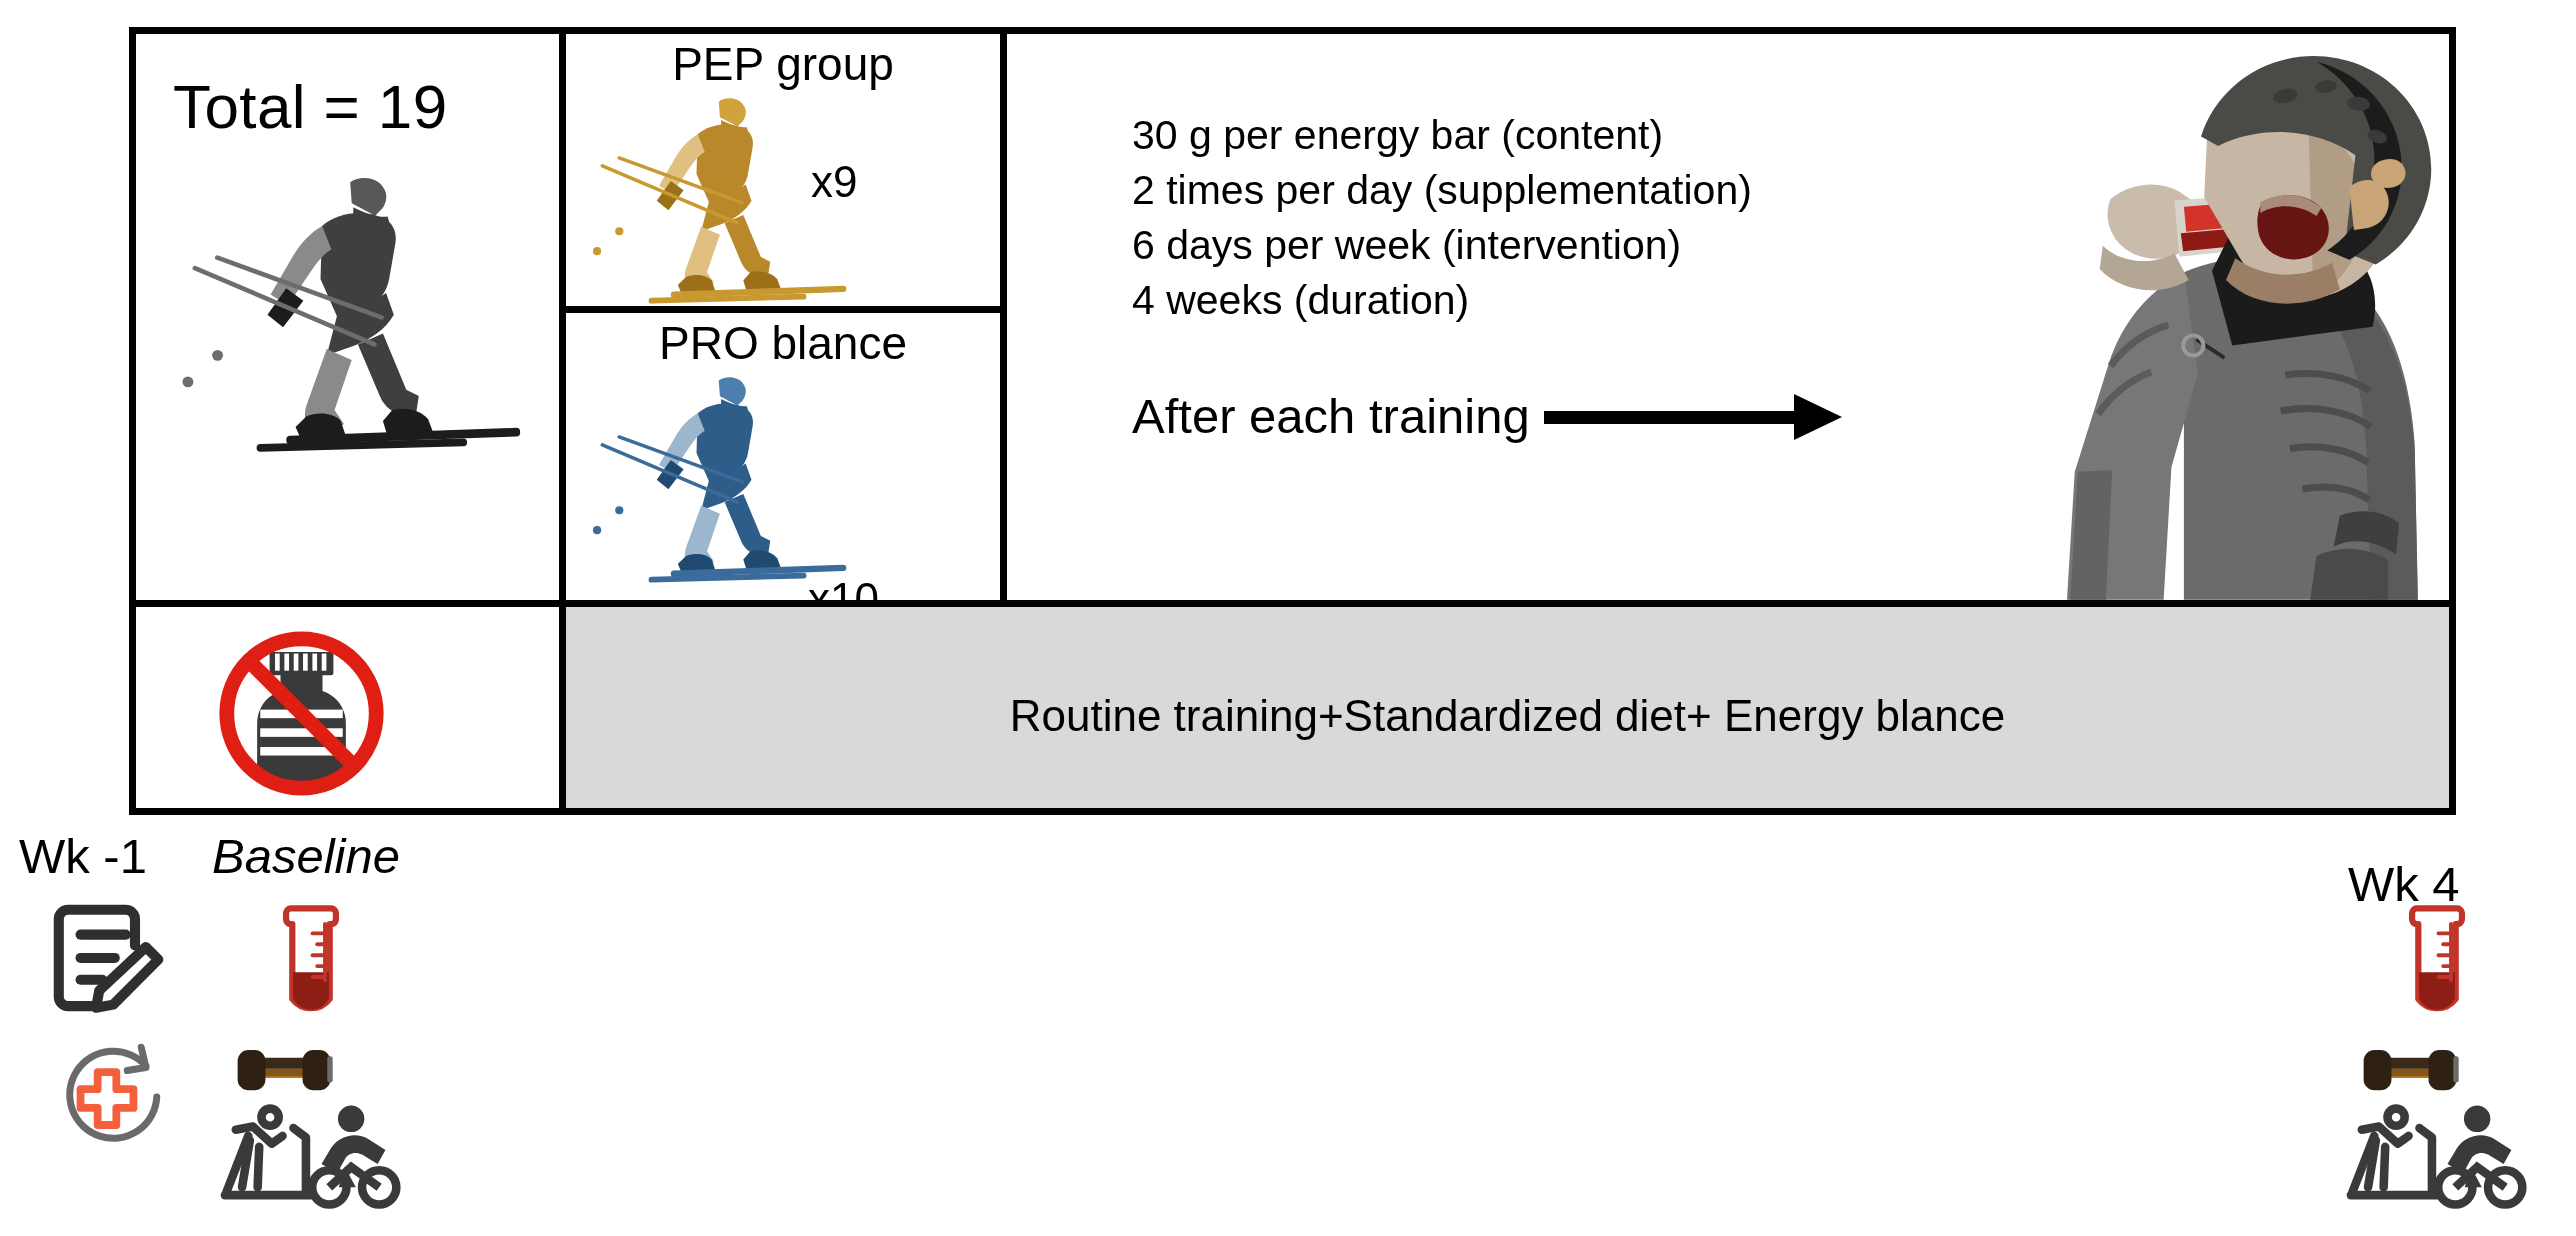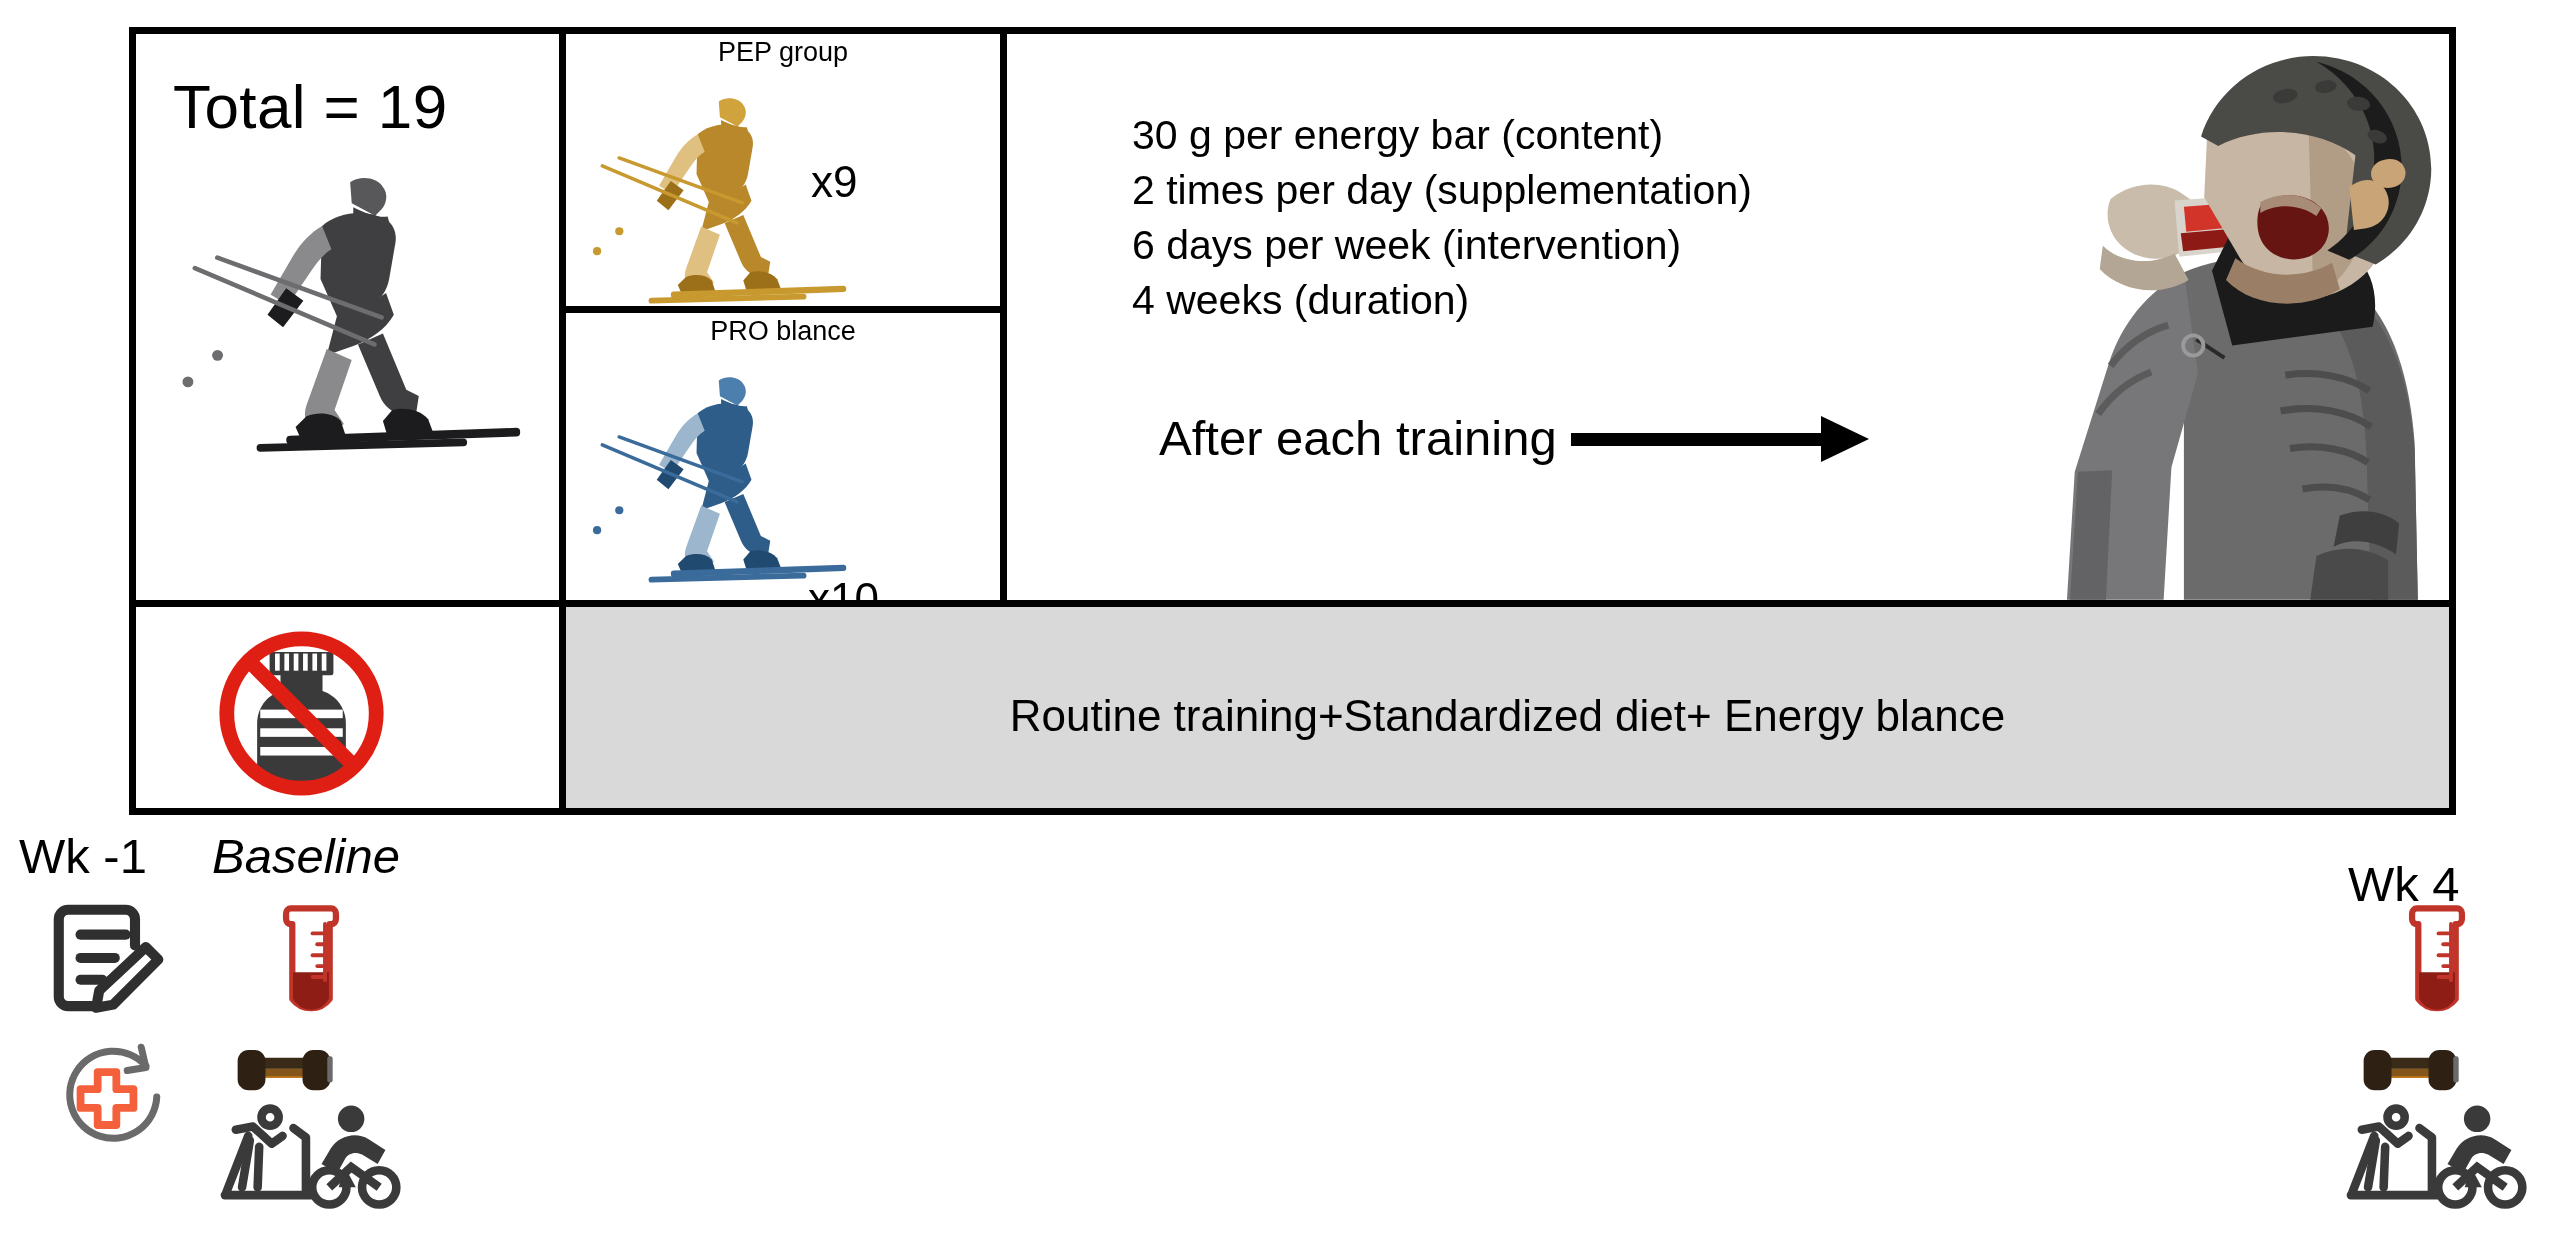--- a/index.html
+++ b/index.html
@@ -17,30 +17,30 @@
               border-right:7px solid #000;box-sizing:border-box;}
   .total-label{position:absolute;left:37px;top:37px;font-size:62px;letter-spacing:0.4px;
                white-space:nowrap;}
 
   .cell-groups{position:absolute;left:430px;top:0;width:441px;height:566px;
                border-right:7px solid #000;box-sizing:border-box;}
   .group-cell{position:absolute;left:0;width:100%;box-sizing:border-box;}
   .group-pep{top:0;height:279px;border-bottom:7px solid #000;}
   .group-pro{top:279px;height:287px;}
   .group-title{position:absolute;top:3.1px;left:0;width:100%;text-align:center;
-               font-size:27px;white-space:nowrap;}
+               font-size:46px;white-space:nowrap;}
   .group-count{position:absolute;font-size:44px;white-space:nowrap;}
   .group-pep .group-count{left:245px;top:123px;}
   .group-pro .group-count{left:242px;top:261px;}
 
   .cell-protocol{position:absolute;left:871px;top:0;right:0;height:566px;}
   .protocol-lines{position:absolute;left:125px;top:74px;}
   .protocol-lines div{font-size:41px;line-height:55px;white-space:nowrap;
                       font-stretch:condensed;}
-  .after-row{position:absolute;left:125px;top:376px;display:flex;align-items:center;margin-left:27px;}
+  .after-row{position:absolute;left:125px;top:354px;display:flex;align-items:center;}
   .after-label{font-size:49px;white-space:nowrap;font-stretch:condensed;}
   .after-arrow{position:relative;width:300px;height:17px;margin-left:14px;}
   .after-arrow .shaft{position:absolute;left:0;top:3.9px;width:257px;height:12.5px;background:#000;}
   .after-arrow .head{position:absolute;left:250px;top:-13.3px;width:0;height:0;
                      border-top:23.4px solid transparent;border-bottom:23.4px solid transparent;
                      border-left:48px solid #000;}
   .athlete-photo{position:absolute;right:0;bottom:0;width:499px;height:562px;}
 
   
   .bottom-row{position:absolute;left:0;top:566px;right:0;bottom:0;

